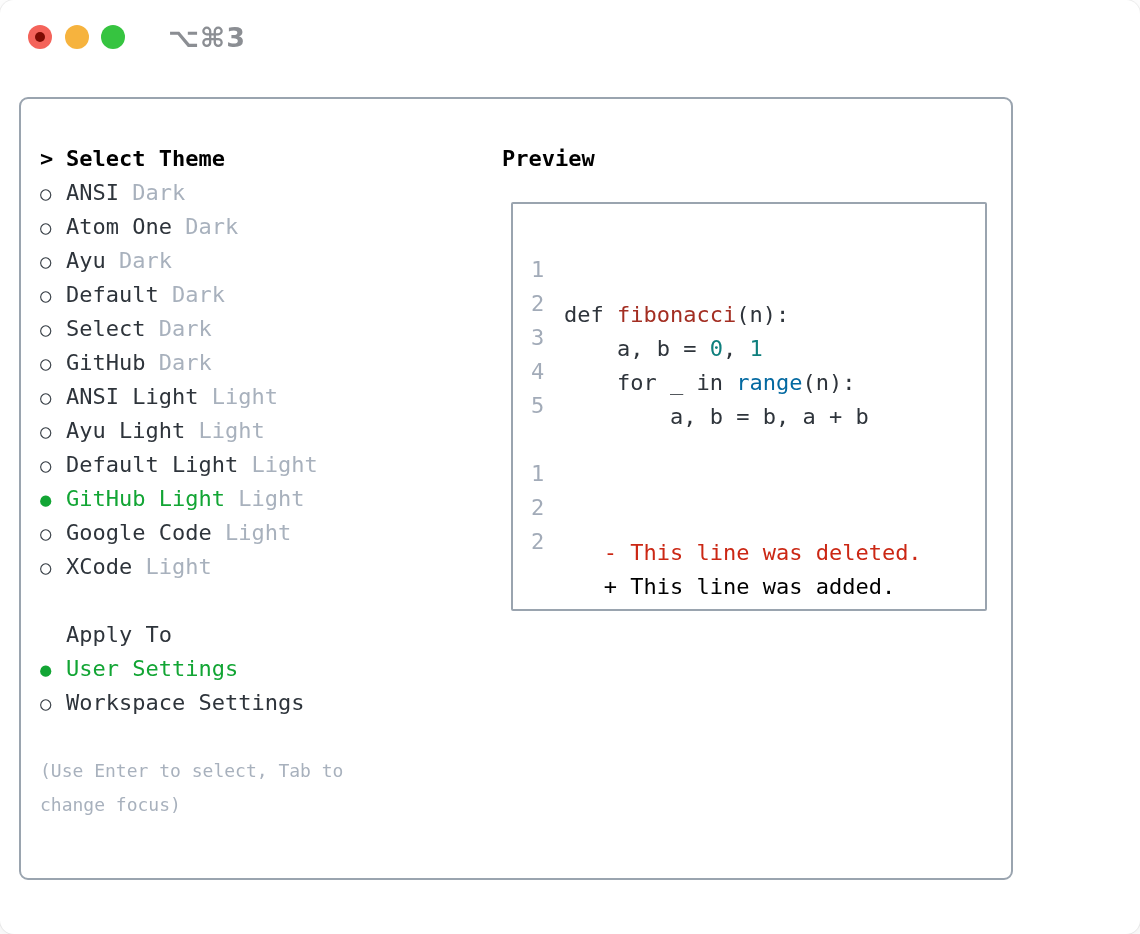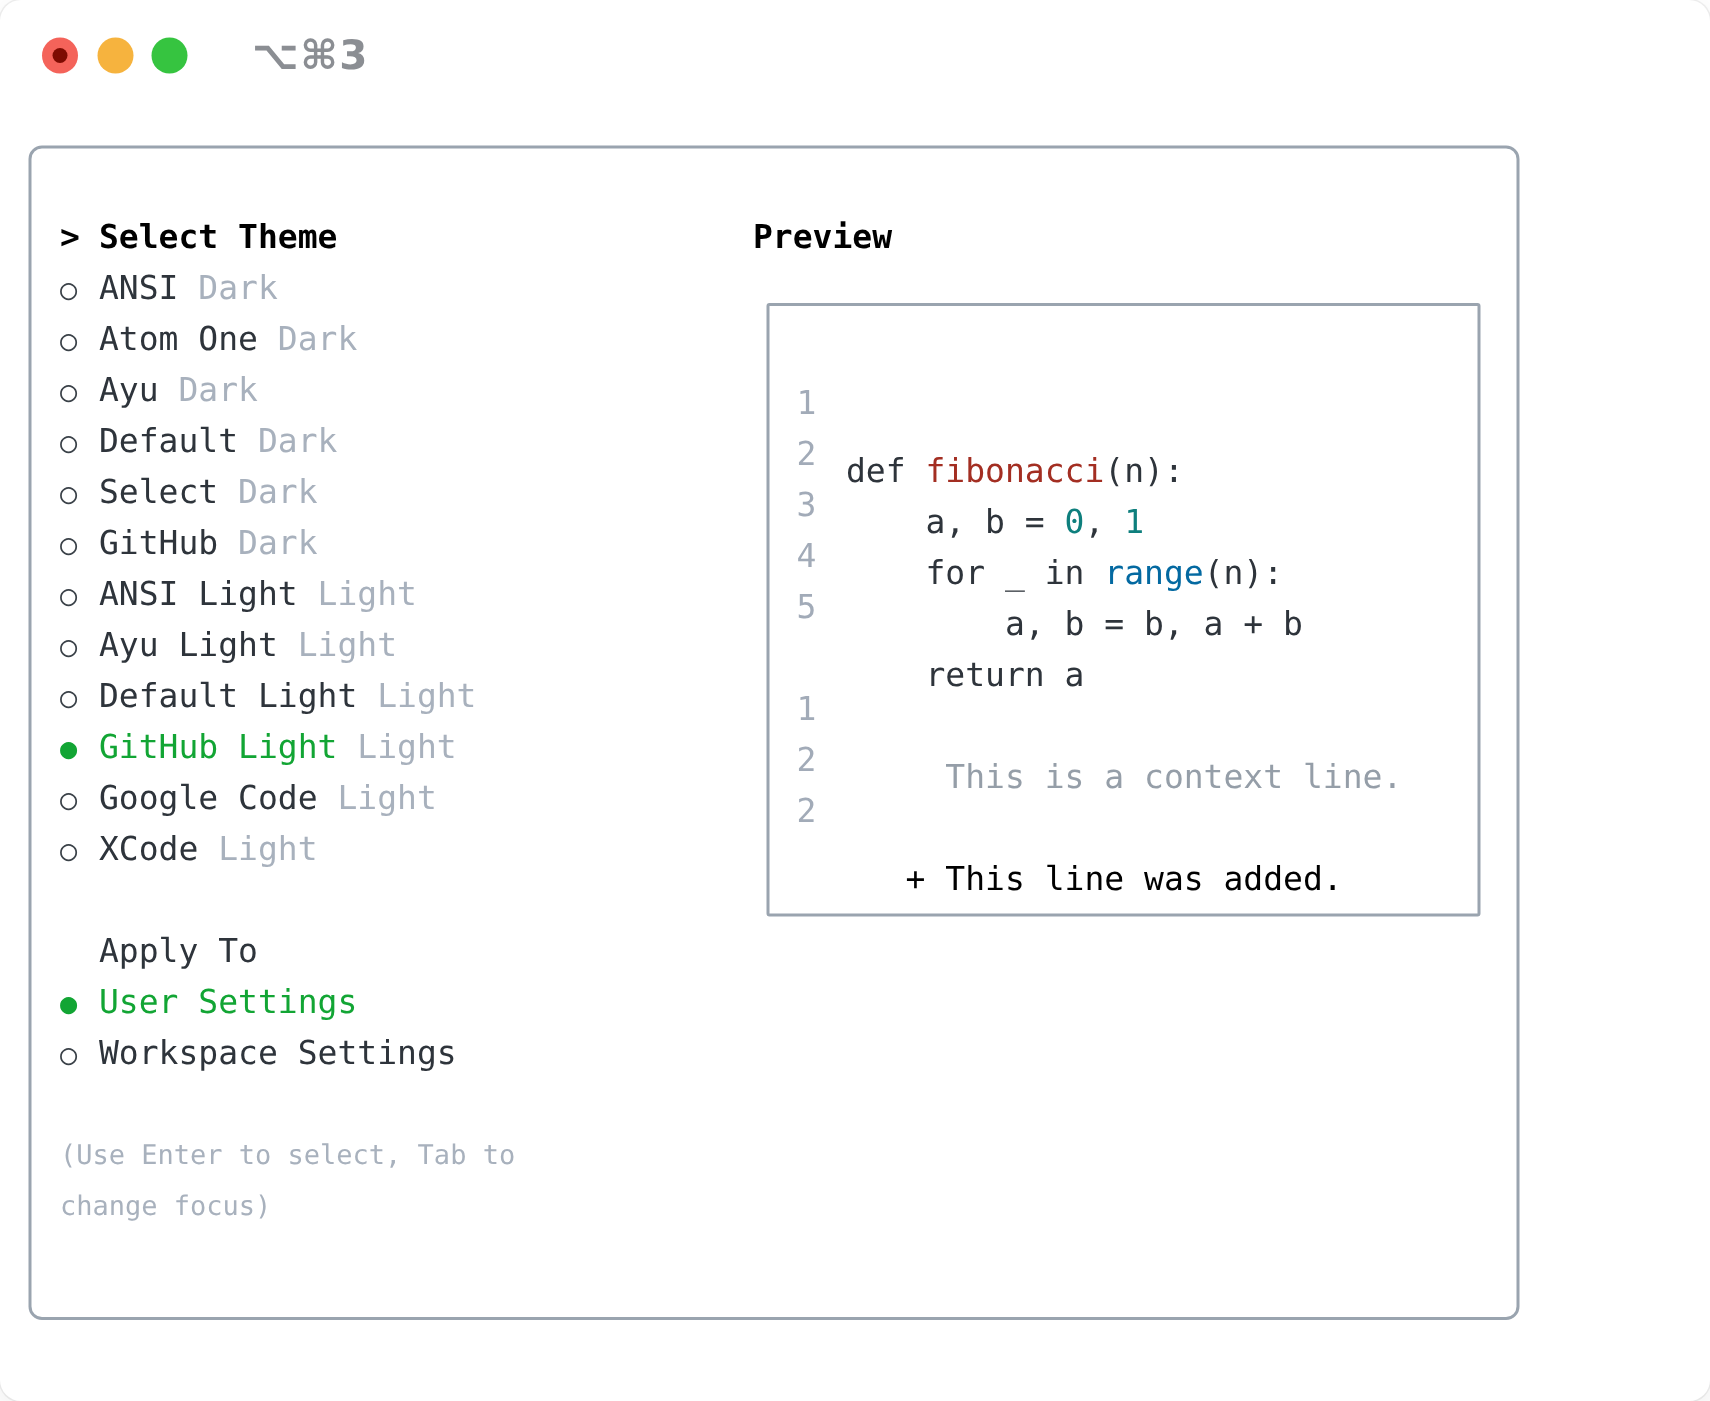--- a/index.html
+++ b/index.html
@@ -111,24 +111,24 @@
     </div>
 
     <div class="preview-title row hdr">Preview</div>
 
     <div class="preview-box">
       <div id="code-block">
           <div class="row"><span class="lnum">1</span><span class="code"><span class="tok-dark">def </span><span class="tok-func">fibonacci</span><span class="tok-dark">(n):</span></span></div>
           <div class="row"><span class="lnum">2</span><span class="code"><span class="tok-dark">    a, b = </span><span class="tok-num">0</span><span class="tok-dark">, </span><span class="tok-num">1</span></span></div>
           <div class="row"><span class="lnum">3</span><span class="code"><span class="tok-dark">    for _ in </span><span class="tok-builtin">range</span><span class="tok-dark">(n):</span></span></div>
           <div class="row"><span class="lnum">4</span><span class="code"><span class="tok-dark">        a, b = b, a + b</span></span></div>
-          <div class="row"><span class="lnum">5</span><span class="code"><span class="tok-dark">    return a</span></span></div>
+          <div class="row"><span class="lnum">5</span></div>
         </div>
       <div class="blank"></div>
       <div id="diff-block">
-          <div class="row"><span class="lnum">1</span><span class="code"><span class="tok-context">     This is a context line.</span></span></div>
-          <div class="row"><span class="lnum">2</span></div>
+          <div class="row"><span class="lnum">1</span></div>
+          <div class="row"><span class="lnum">2</span><span class="code"><span class="tok-deleted">   - This line was deleted.</span></span></div>
           <div class="row"><span class="lnum">2</span><span class="code"><span class="tok-added">   + This line was added.</span></span></div>
         </div>
     </div>
 
   </div>
 </div>
 
 </body></html>

